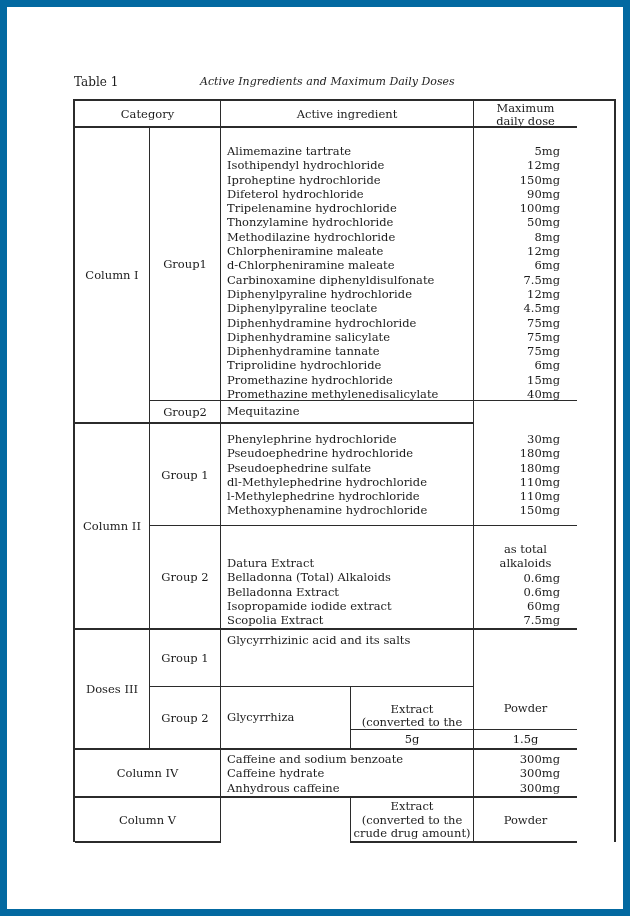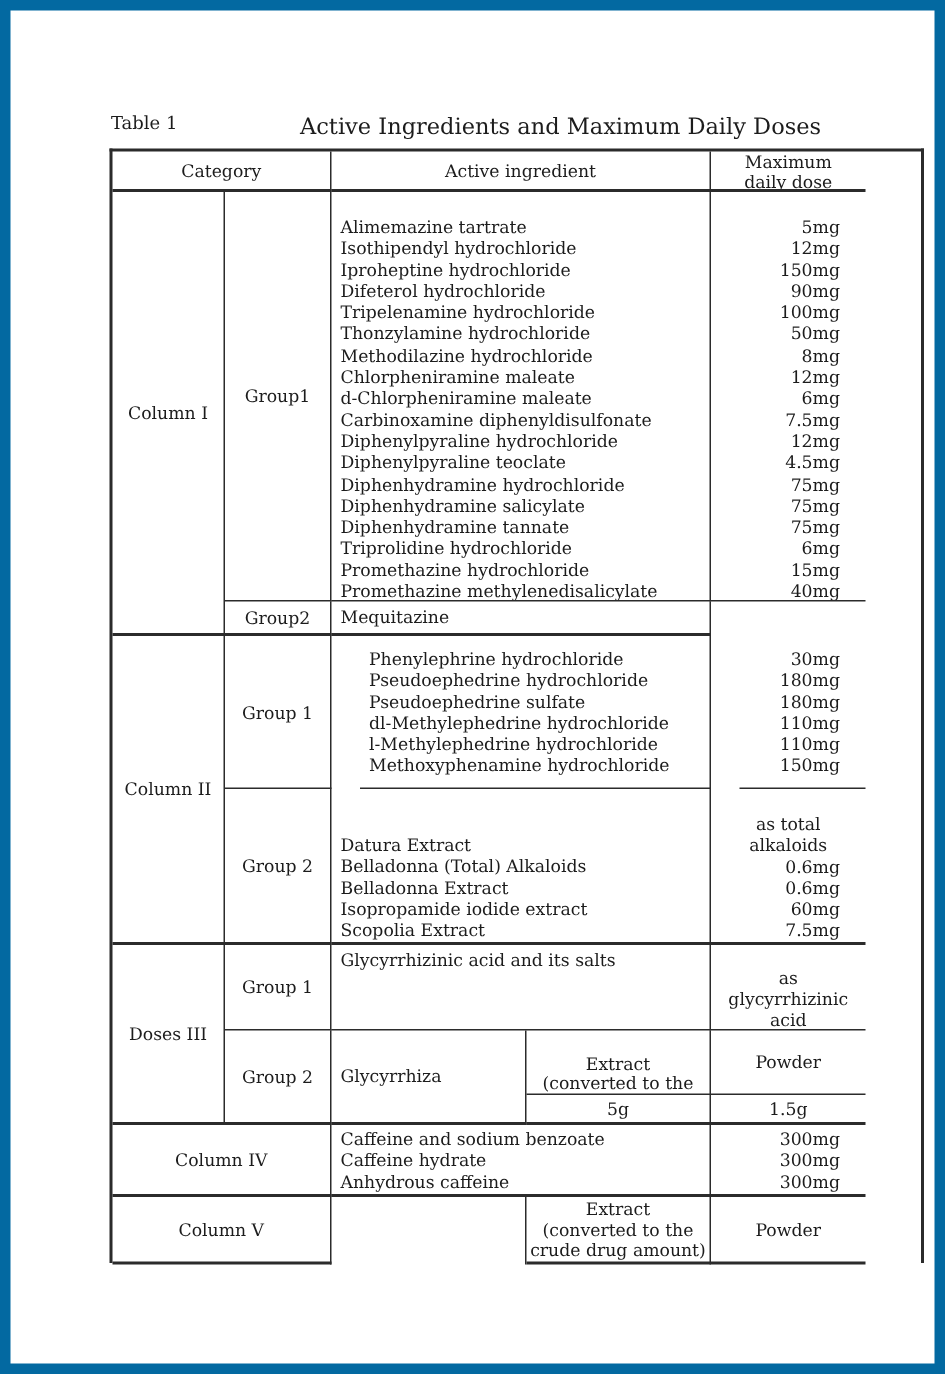--- a/index.html
+++ b/index.html
@@ -8,21 +8,21 @@
     width:630px;height:916px;
     background:#ffffff;
     border:7px solid #0369a1;
     box-sizing:border-box;
     font-family:"DejaVu Serif", "Liberation Serif", serif;
     color:#1c1c1c;
     font-size:11.5px;
     overflow:hidden;
   }
   .caption-label{position:absolute;top:68px;left:67px;font-size:12px;}
-  .caption-title{position:absolute;top:68px;left:193px;font-size:15px;}
+  .caption-title{position:absolute;top:68px;left:193px;font-size:11px;font-style:italic;}
 
   .drug-table{
     position:absolute;left:66px;top:92px;
     width:543px;height:743px;
     box-sizing:border-box;
     display:grid;
     grid-template-columns:75px 71px 130px 123px 103px;
     grid-template-rows:27px 273px 23px 102px 104px 57px 43px 20px 48px 45px;
     border:2px solid #2b2b2b;
     border-bottom:none;
@@ -36,21 +36,21 @@
   .b2{border-bottom-width:2px;}
   .nr{border-right:none;}
   .nb{border-bottom:none;}
   .pre{white-space:pre-line;}
   .center-both{display:flex;align-items:center;justify-content:center;text-align:center;}
   .vcenter{display:flex;align-items:center;}
   .ing{padding-left:6px;text-align:left;line-height:14.3px;}
   .dose{padding-right:17px;text-align:right;line-height:14.3px;}
   .dose-center{text-align:center;line-height:14.3px;}
   .pt1{padding-top:16px;} .pt2{padding-top:2px;} .pt3{padding-top:3px;}
-  .pt8{padding-top:8px;margin-left:19px;} .pt30{padding-top:30px;}
+  .pt8{padding-top:8px;} .pt30{padding-top:30px;}
   .lh13{line-height:13.2px;} .lh135{line-height:13.5px;} .lh138{line-height:13.8px;}
   .hdr-dose{line-height:12.5px;padding-top:1px;}
   .val200{text-align:right;padding-right:12px;}
 </style>
 </head>
 <body>
 
 <div class="page">
 
   <span class="caption-label">Table 1</span>
@@ -134,26 +134,20 @@
       <div class="pre dose">0.6mg
 0.6mg
 60mg
 7.5mg
 60mg</div>
     </div>
 
     <div class="cell b2 center-both" style="grid-area:6/1/9/2">Doses III</div>
     <div class="cell center-both" style="grid-area:6/2/7/3">Group 1</div>
     <div class="cell ing pt3" style="grid-area:6/3/7/5">Glycyrrhizinic acid and its salts</div>
-    <div class="cell nr pt1 lh138" style="grid-area:6/5/7/6">
-      <div class="pre dose-center lh138">as
-glycyrrhizinic
-acid</div>
-      <div class="val200">200mg</div>
-    </div>
 
     <div class="cell b2 center-both" style="grid-area:7/2/9/3">Group 2</div>
     <div class="cell b2 vcenter ing" style="grid-area:7/3/9/4">Glycyrrhiza</div>
     <div class="cell pre dose-center lh13 pt1" style="grid-area:7/4/8/5">Extract
 (converted to the
 crude drug amount)</div>
     <div class="cell nr center-both" style="grid-area:7/5/8/6">Powder</div>
     <div class="cell b2 center-both" style="grid-area:8/4/9/5">5g</div>
     <div class="cell b2 nr center-both" style="grid-area:8/5/9/6">1.5g</div>
 

